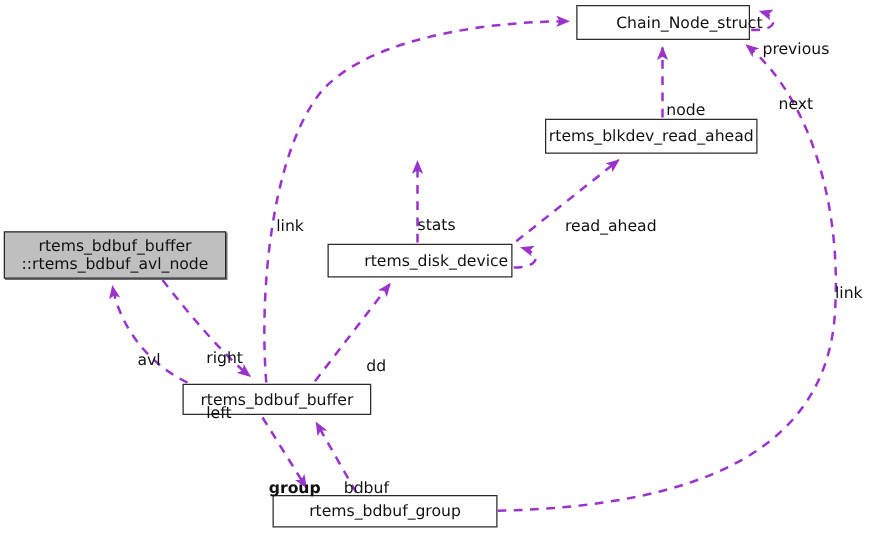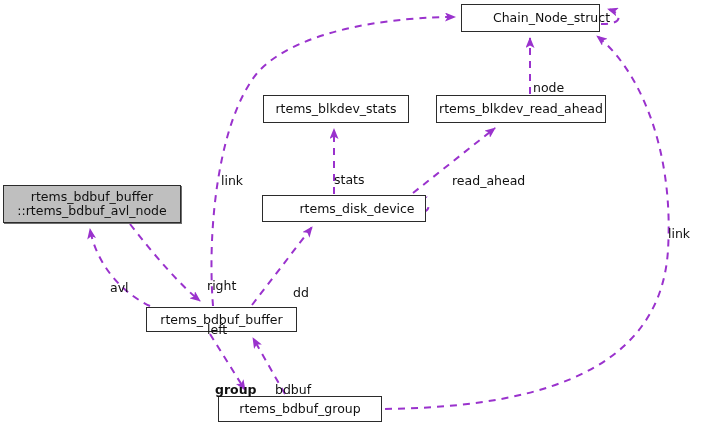--- a/index.html
+++ b/index.html
@@ -101,40 +101,41 @@
 
   <div class="node filled" style="left:3px; top:185px; width:178px; height:38px;">
     <span class="line">rtems_bdbuf_buffer</span>
     <span class="line">::rtems_bdbuf_avl_node</span>
   </div>
 
   <div class="node" style="left:461px; top:4px; width:139px; height:28px;padding-left:42px;">
     <span class="line">Chain_Node_struct</span>
   </div>
 
-  <div class="node" style="left:263px; top:95px; width:146px; height:28px;">
-    <span class="line">rtems_blkdev_stats</span>
-  </div>
 
   <div class="node" style="left:436px; top:95px; width:170px; height:28px;">
     <span class="line">rtems_blkdev_read_ahead</span>
   </div>
 
-  <div class="node" style="left:262px; top:195px; width:164px; height:27px;padding-left:26px;">
+  <div class="node" style="left:262px; top:195px; width:148px; height:27px;padding-left:26px;">
     <span class="line">rtems_disk_device</span>
   </div>
 
   <div class="node" style="left:146px; top:307px; width:151px; height:25px;">
     <span class="line">rtems_bdbuf_buffer</span>
   </div>
 
-  <div class="node" style="left:218px; top:396px; width:164px; height:26px;">
+  <div class="node" style="left:218px; top:396px; width:180px; height:26px;">
     <span class="line">rtems_bdbuf_group</span>
   </div>
 
+  <div class="edge-label two-line" style="left:610px; top:3px; text-align:center;">
+    <div>previous</div>
+    <div>next</div>
+  </div>
 
   <div class="edge-label" style="left:533px; top:53px;">
     <div>node</div>
   </div>
 
   <div class="edge-label" style="left:221px; top:146px;">
     <div>link</div>
   </div>
 
   <div class="edge-label" style="left:334px; top:145px;">
@@ -147,21 +148,21 @@
 
 
   <div class="edge-label" style="left:668px; top:199px;">
     <div>link</div>
   </div>
 
   <div class="edge-label" style="left:110px; top:253px;">
     <div>avl</div>
   </div>
 
-  <div class="edge-label two-line" style="left:165px; top:250px;margin-left:42px;">
+  <div class="edge-label two-line" style="left:165px; top:250px;">
     <div>right</div>
     <div>left</div>
   </div>
 
   <div class="edge-label" style="left:293px; top:258px;">
     <div>dd</div>
   </div>
 
   <div class="edge-label" style="left:215px; top:355px;font-weight:bold;">
     <div>group</div>

